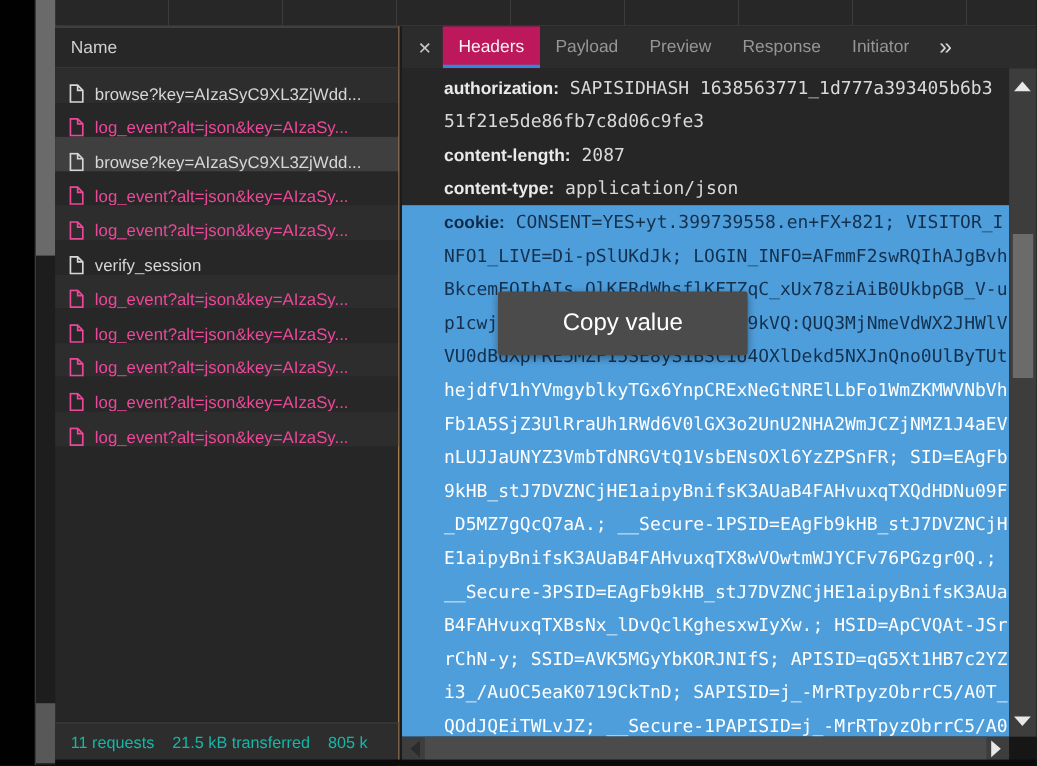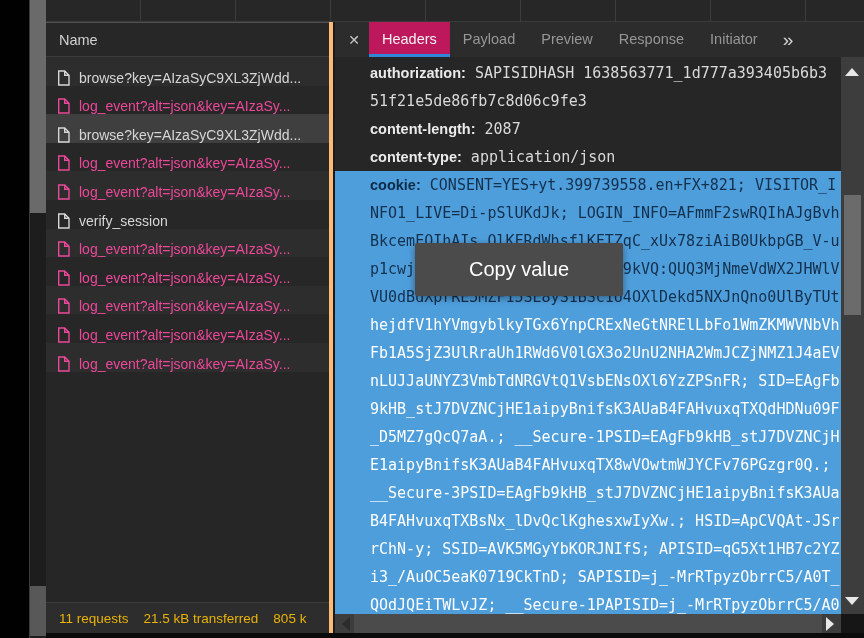--- a/index.html
+++ b/index.html
@@ -12,33 +12,33 @@
   #rail-thumb{position:absolute;left:0;top:0;width:17px;height:213px;background:#6a6a6a;}
   #rail-bottom{position:absolute;left:0;top:586px;width:17px;height:50px;background:#585858;}
 
   
   #top-strip{position:absolute;left:46px;top:0;width:818px;height:22px;box-sizing:border-box;
              background:repeating-linear-gradient(to right,#272727 0 94px,#3c3c3c 94px 95px);
              border-bottom:1px solid #3a3a3a;}
 
   
   #left-panel{position:absolute;left:46px;top:22px;width:287px;height:616px;box-sizing:border-box;
-              background:#262626;border-right:4px solid #fdba74;}
+              background:#262626;border-right:1px solid #fdba74;}
   .name-header{height:35px;line-height:34px;padding-left:13px;background:#272727;color:#d0d0d0;
                font-size:14.5px;border-top:1px solid #505050;border-bottom:1px solid #3b3b3b;box-sizing:border-box;}
   .req-row{height:28.6px;display:flex;align-items:flex-end;font-size:14px;color:#d6d6d6;overflow:hidden;white-space:nowrap;}
   .req-row:nth-child(odd){background:#2d2d2d;}
   .req-row:nth-child(even){background:#272727;}
   .req-row.selected{background:#3f3f3f;}
   .req-row.error{color:#ec4899;}
   .file-ic{flex:0 0 auto;margin:0 9px 0 11px;display:block;}
   .req-label{overflow:hidden;text-overflow:clip;white-space:nowrap;}
   .summary-bar{position:absolute;left:0;right:0;top:580px;height:31px;box-sizing:border-box;
                border-top:1px solid #3d3d3d;background:#2d2d2d;display:flex;align-items:center;
-               padding-left:13px;gap:15px;font-size:13.5px;color:#eab308;white-space:nowrap;overflow:hidden;}
+               padding-left:13px;gap:15px;font-size:13.5px;color:#14b8a6;white-space:nowrap;overflow:hidden;}
 
   
   #right-panel{position:absolute;left:333px;top:22px;width:531px;height:616px;box-sizing:border-box;
                background:#262626;border-left:2px solid #1b1b1b;}
   .tabbar{height:35px;background:#2c2c2c;display:flex;align-items:stretch;}
   .close-btn{width:30px;margin-left:4px;display:flex;align-items:center;justify-content:center;
              color:#c8c8c8;font-size:14px;cursor:default;}
   .tab{padding:0 13px;line-height:35px;font-size:14.5px;color:#969696;}
   .tab.active{background:#be185d;color:#f2f2f2;box-shadow:inset 0 -3px 0 #3088d8;}
   .more-tabs{margin-left:12px;display:flex;align-items:center;color:#d6d6d6;font-size:19px;}

